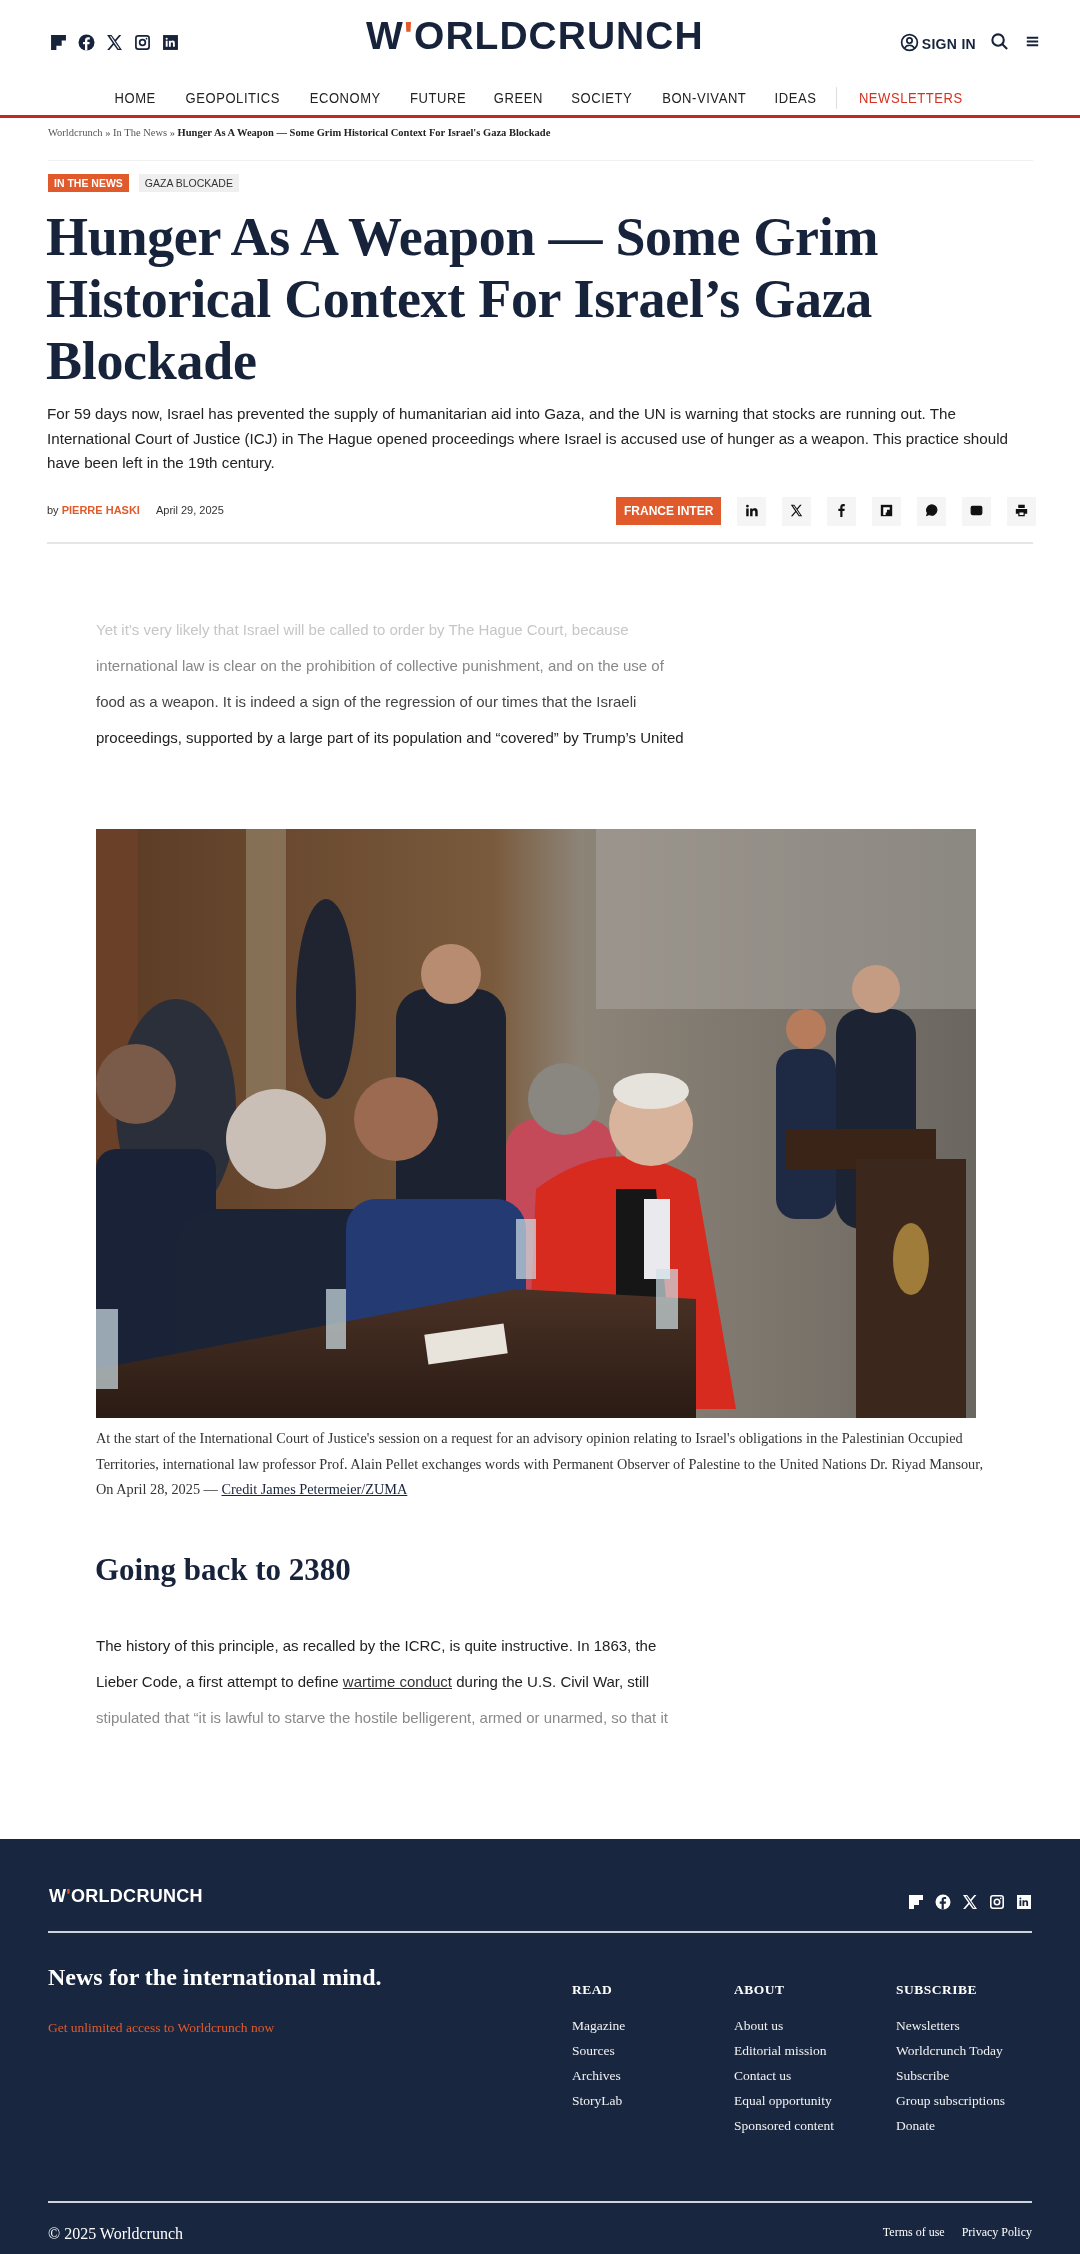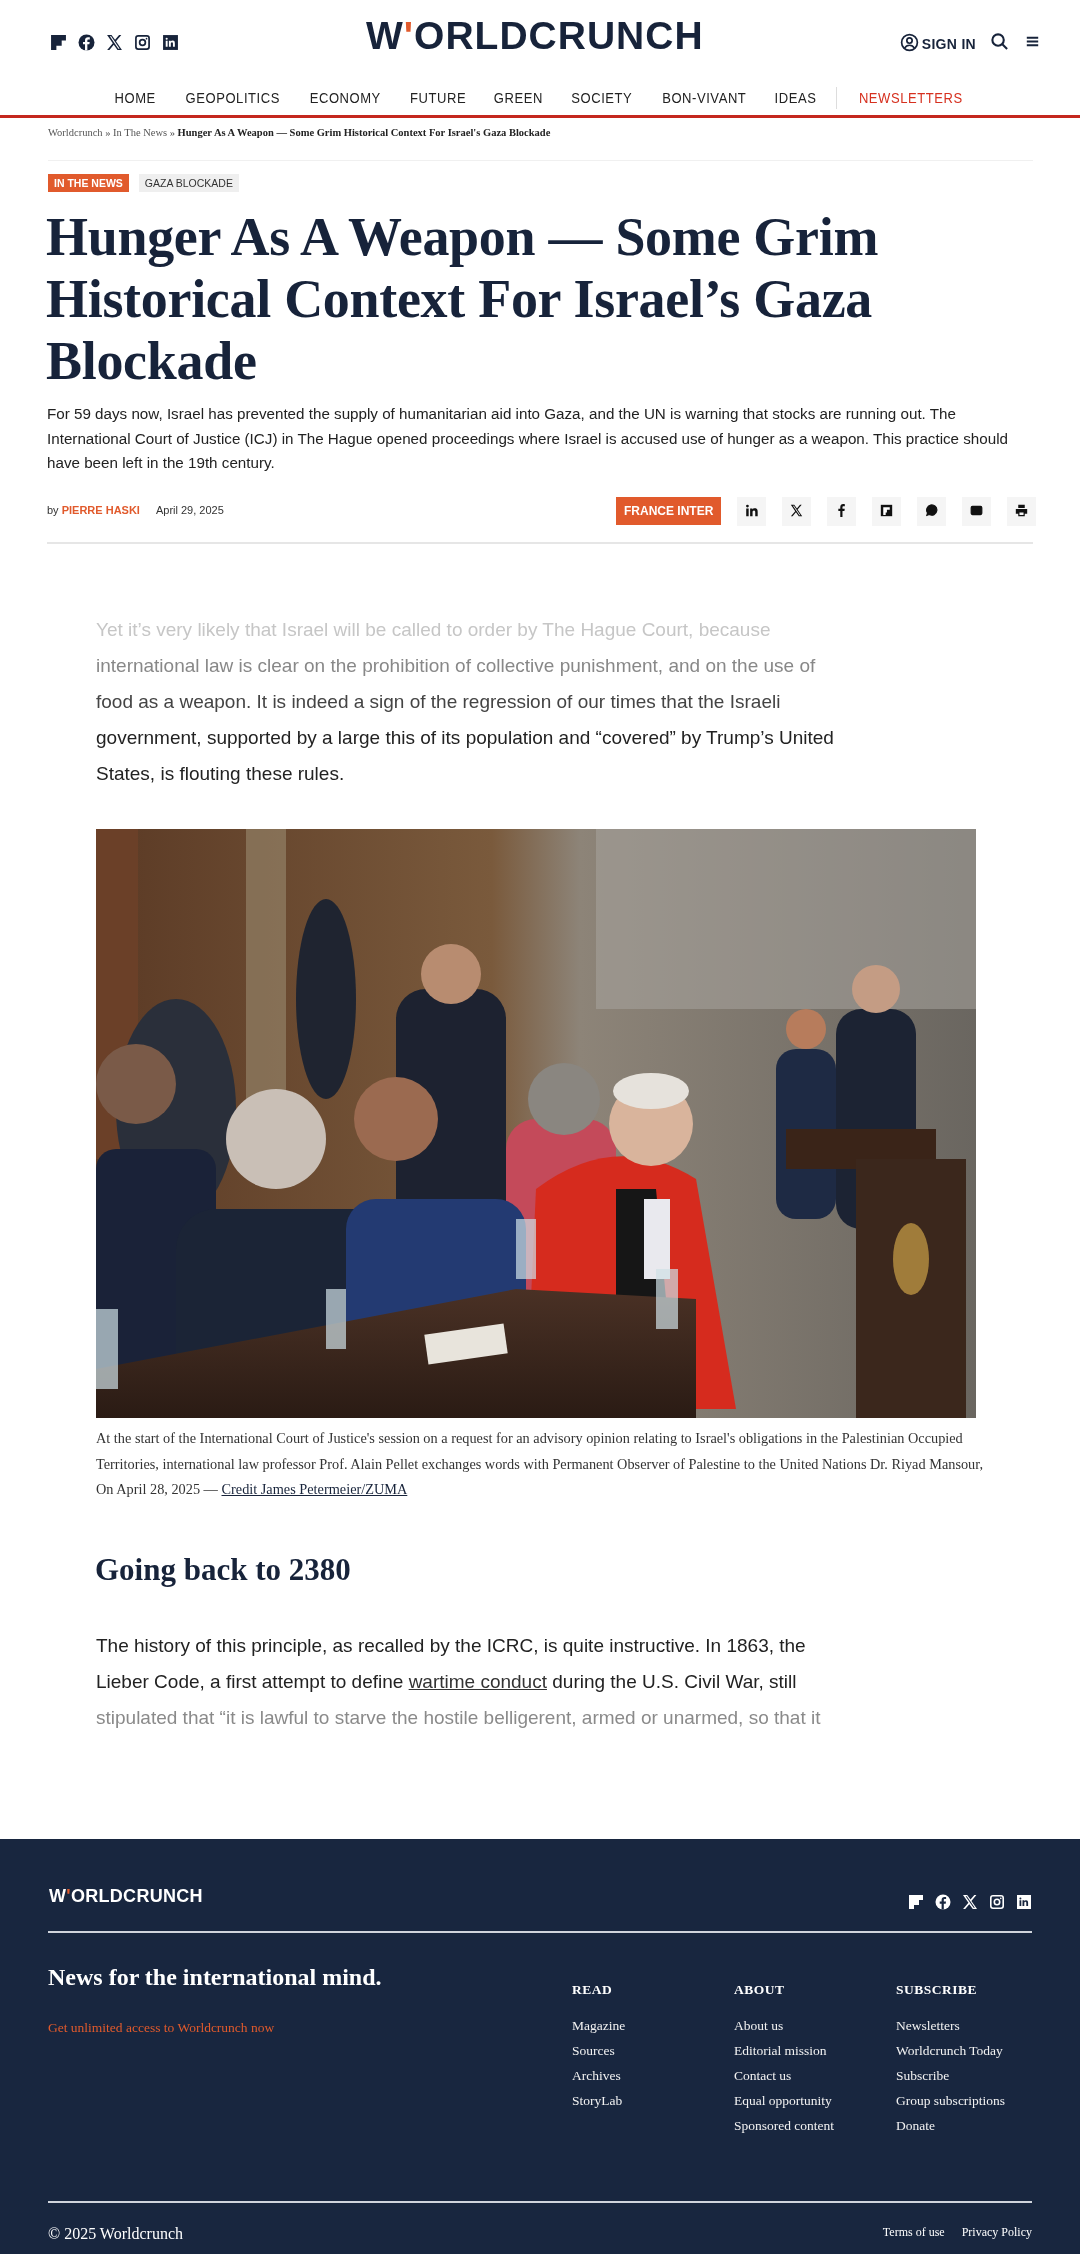--- a/index.html
+++ b/index.html
@@ -42,21 +42,21 @@
   .byline .by { }
   .byline .author { color: #e15a2c; font-weight: 700; }
 
   .share-row { position: absolute; left: 616px; top: 497px; display: flex; align-items: flex-start; gap: 16px; }
   .source-badge { background: #e15a2c; color: #fff; font-weight: 700; font-size: 12px; padding: 7px 8px; line-height: 14px; margin-right: 0; }
   .share-btn { width: 29px; height: 29px; background: #f5f5f5; display: flex; align-items: center; justify-content: center; }
   .share-btn svg { width: 13px; height: 13px; fill: #111; }
   .byline-rule { position: absolute; left: 47px; top: 542px; width: 986px; height: 2px; background: #e6e6e6; }
 
   
-  .body-para { position: absolute; left: 96px; width: 900px; font-size: 19px; line-height: 36px; color: #222; }
+  .body-para { position: absolute; left: 96px; width: 900px; font-size: 15px; line-height: 36px; color: #222; }
   .para-1 { top: 612px; }
   .para-1 .l1 { color: #c6c6c6; }
   .para-1 .l2 { color: #888; }
   .para-1 .l3 { color: #444; }
 
   .hero { position: absolute; left: 96px; top: 829px; width: 880px; height: 589px; overflow: hidden; background: #3a2a20; }
   .caption { position: absolute; left: 96px; top: 1426px; width: 900px; font-family: "Liberation Serif", serif; font-size: 14.3px; line-height: 25.5px; color: #333; }
   .caption a { color: #17233a; text-decoration: underline; }
 
   .subhead { position: absolute; left: 95px; top: 1552px; font-family: "Liberation Serif", serif; font-weight: 700; font-size: 31px; color: #17233a; }
@@ -223,22 +223,21 @@
           <path d="M4 1h8v4H4z M1 6h14v6h-3v3H4v-3H1z M5.5 10.5v3h5v-3z" fill-rule="evenodd"></path>
         </svg></span>
     </span>
 </div>
 <div class="byline-rule"></div>
 
 <div class="body-para para-1">
   <div class="l1">Yet it’s very likely that Israel will be called to order by The Hague Court, because</div>
   <div class="l2">international law is clear on the prohibition of collective punishment, and on the use of</div>
   <div class="l3">food as a weapon. It is indeed a sign of the regression of our times that the Israeli</div>
-  <div>government, supported by a large this of its population and “covered” by Trump’s United</div>
-  <div>States, is flouting these rules.</div>
+  <div>proceedings, supported by a large part of its population and “covered” by Trump’s United</div>
 </div>
 
 <div class="hero" aria-label="Prof. Alain Pellet in red robe speaking with Dr. Riyad Mansour at the International Court of Justice">
   <svg width="880" height="589" viewBox="0 0 880 589">
     <defs>
       <linearGradient id="bgL" x1="0" x2="1">
           <stop offset="0" stop-color="#5b3a25"></stop>
           <stop offset=".45" stop-color="#7a5a3c"></stop>
           <stop offset=".55" stop-color="#8d8478"></stop>
           <stop offset="1" stop-color="#6a6660"></stop>

